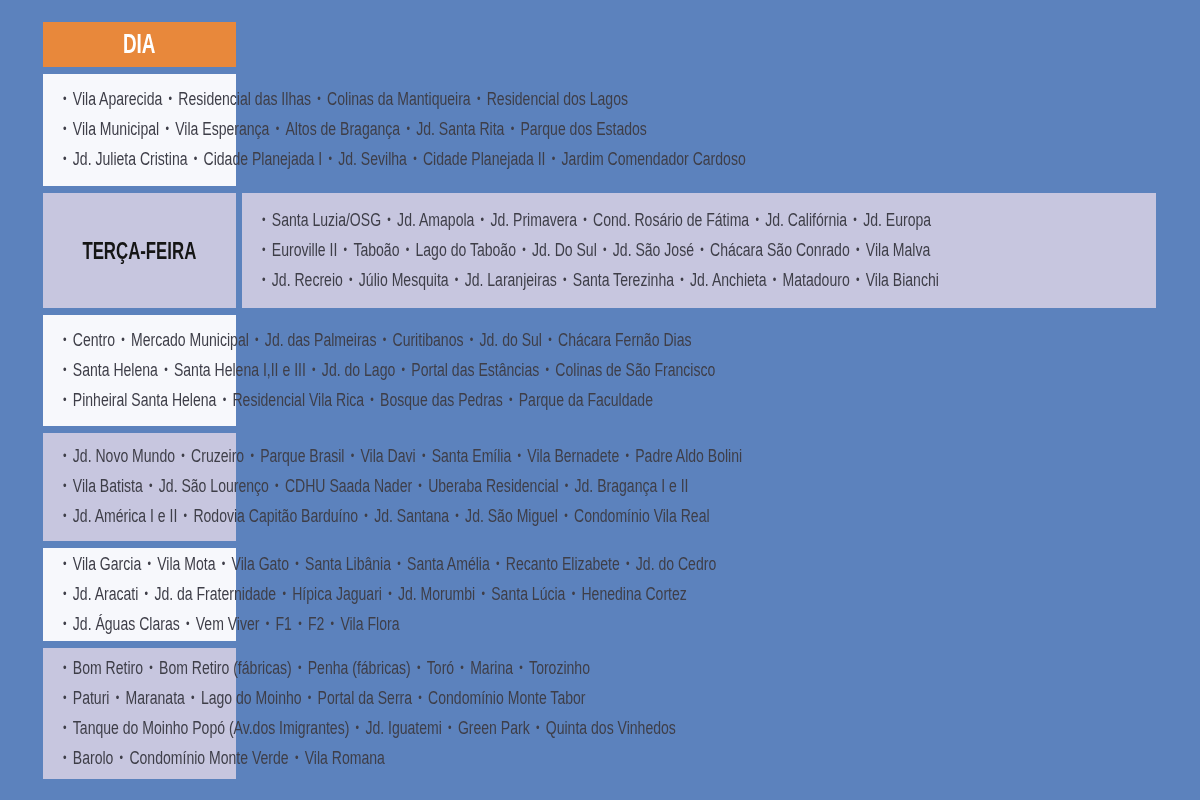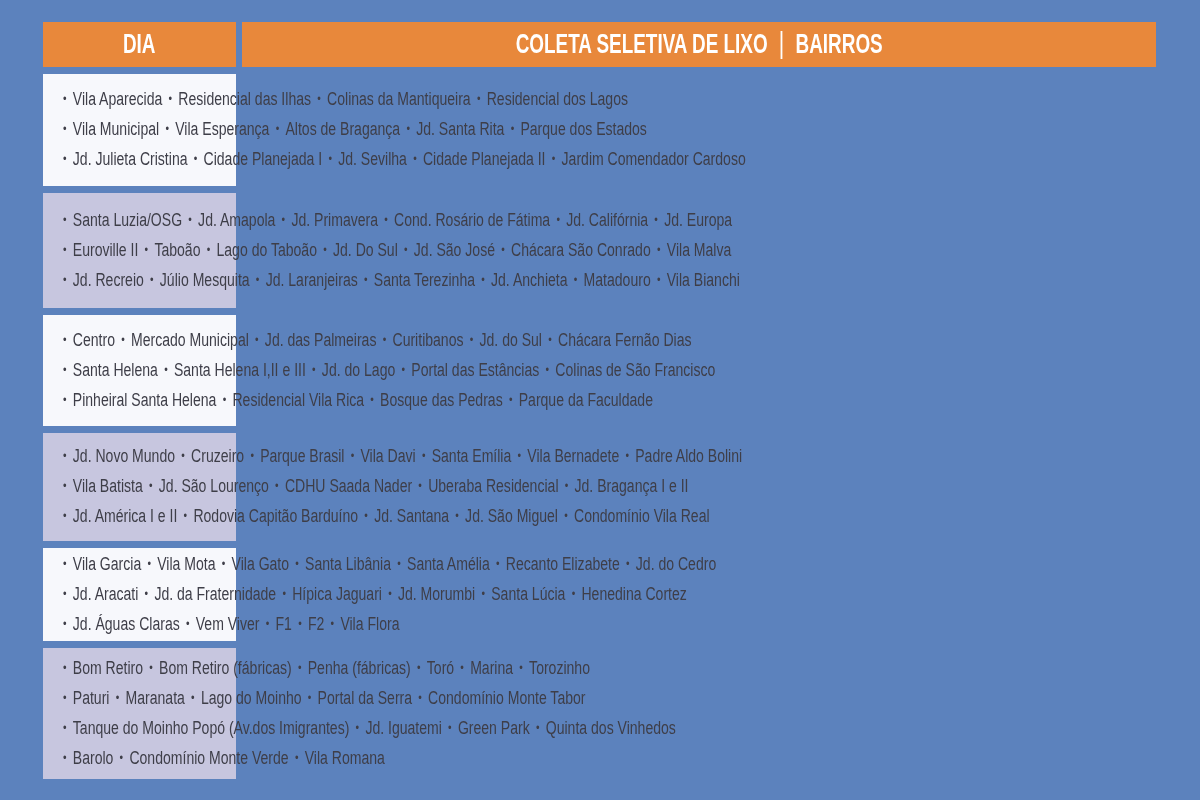--- a/index.html
+++ b/index.html
@@ -99,36 +99,32 @@
 </style>
 </head>
 <body>
 
 <div class="poster">
   <div class="table" id="table">
     <div class="grid-row header-row">
       <div class="cell header-cell">
         <span class="header-inner">DIA</span>
       </div>
-      <div class="cell header-cell">
-        <span class="header-inner">
-          <span>COLETA SELETIVA DE LIXO</span>
-          <span class="header-sep">|</span>
-          <span>BAIRROS</span>
-        </span>
-      </div>
     </div>
   <div class="grid-row">
         <div class="content-cell bg-light">
           <div class="line"><span class="bullet lead">•</span><span>Vila Aparecida</span><span class="bullet">•</span><span>Residencial das Ilhas</span><span class="bullet">•</span><span>Colinas da Mantiqueira</span><span class="bullet">•</span><span>Residencial dos Lagos</span></div>
           <div class="line"><span class="bullet lead">•</span><span>Vila Municipal</span><span class="bullet">•</span><span>Vila Esperança</span><span class="bullet">•</span><span>Altos de Bragança</span><span class="bullet">•</span><span>Jd. Santa Rita</span><span class="bullet">•</span><span>Parque dos Estados</span></div>
           <div class="line"><span class="bullet lead">•</span><span>Jd. Julieta Cristina</span><span class="bullet">•</span><span>Cidade Planejada I</span><span class="bullet">•</span><span>Jd. Sevilha</span><span class="bullet">•</span><span>Cidade Planejada II</span><span class="bullet">•</span><span>Jardim Comendador Cardoso</span></div>
         </div>
       </div>
       <div class="grid-row">
+        <div class="cell day-cell bg-lavender">
+          <span class="day-label">TERÇA-FEIRA</span>
+        </div>
         <div class="content-cell bg-lavender">
           <div class="line"><span class="bullet lead">•</span><span>Santa Luzia/OSG</span><span class="bullet">•</span><span>Jd. Amapola</span><span class="bullet">•</span><span>Jd. Primavera</span><span class="bullet">•</span><span>Cond. Rosário de Fátima</span><span class="bullet">•</span><span>Jd. Califórnia</span><span class="bullet">•</span><span>Jd. Europa</span></div>
           <div class="line"><span class="bullet lead">•</span><span>Euroville II</span><span class="bullet">•</span><span>Taboão</span><span class="bullet">•</span><span>Lago do Taboão</span><span class="bullet">•</span><span>Jd. Do Sul</span><span class="bullet">•</span><span>Jd. São José</span><span class="bullet">•</span><span>Chácara São Conrado</span><span class="bullet">•</span><span>Vila Malva</span></div>
           <div class="line"><span class="bullet lead">•</span><span>Jd. Recreio</span><span class="bullet">•</span><span>Júlio Mesquita</span><span class="bullet">•</span><span>Jd. Laranjeiras</span><span class="bullet">•</span><span>Santa Terezinha</span><span class="bullet">•</span><span>Jd. Anchieta</span><span class="bullet">•</span><span>Matadouro</span><span class="bullet">•</span><span>Vila Bianchi</span></div>
         </div>
       </div>
       <div class="grid-row">
         <div class="content-cell bg-light">
           <div class="line"><span class="bullet lead">•</span><span>Centro</span><span class="bullet">•</span><span>Mercado Municipal</span><span class="bullet">•</span><span>Jd. das Palmeiras</span><span class="bullet">•</span><span>Curitibanos</span><span class="bullet">•</span><span>Jd. do Sul</span><span class="bullet">•</span><span>Chácara Fernão Dias</span></div>
           <div class="line"><span class="bullet lead">•</span><span>Santa Helena</span><span class="bullet">•</span><span>Santa Helena I,II e III</span><span class="bullet">•</span><span>Jd. do Lago</span><span class="bullet">•</span><span>Portal das Estâncias</span><span class="bullet">•</span><span>Colinas de São Francisco</span></div>

